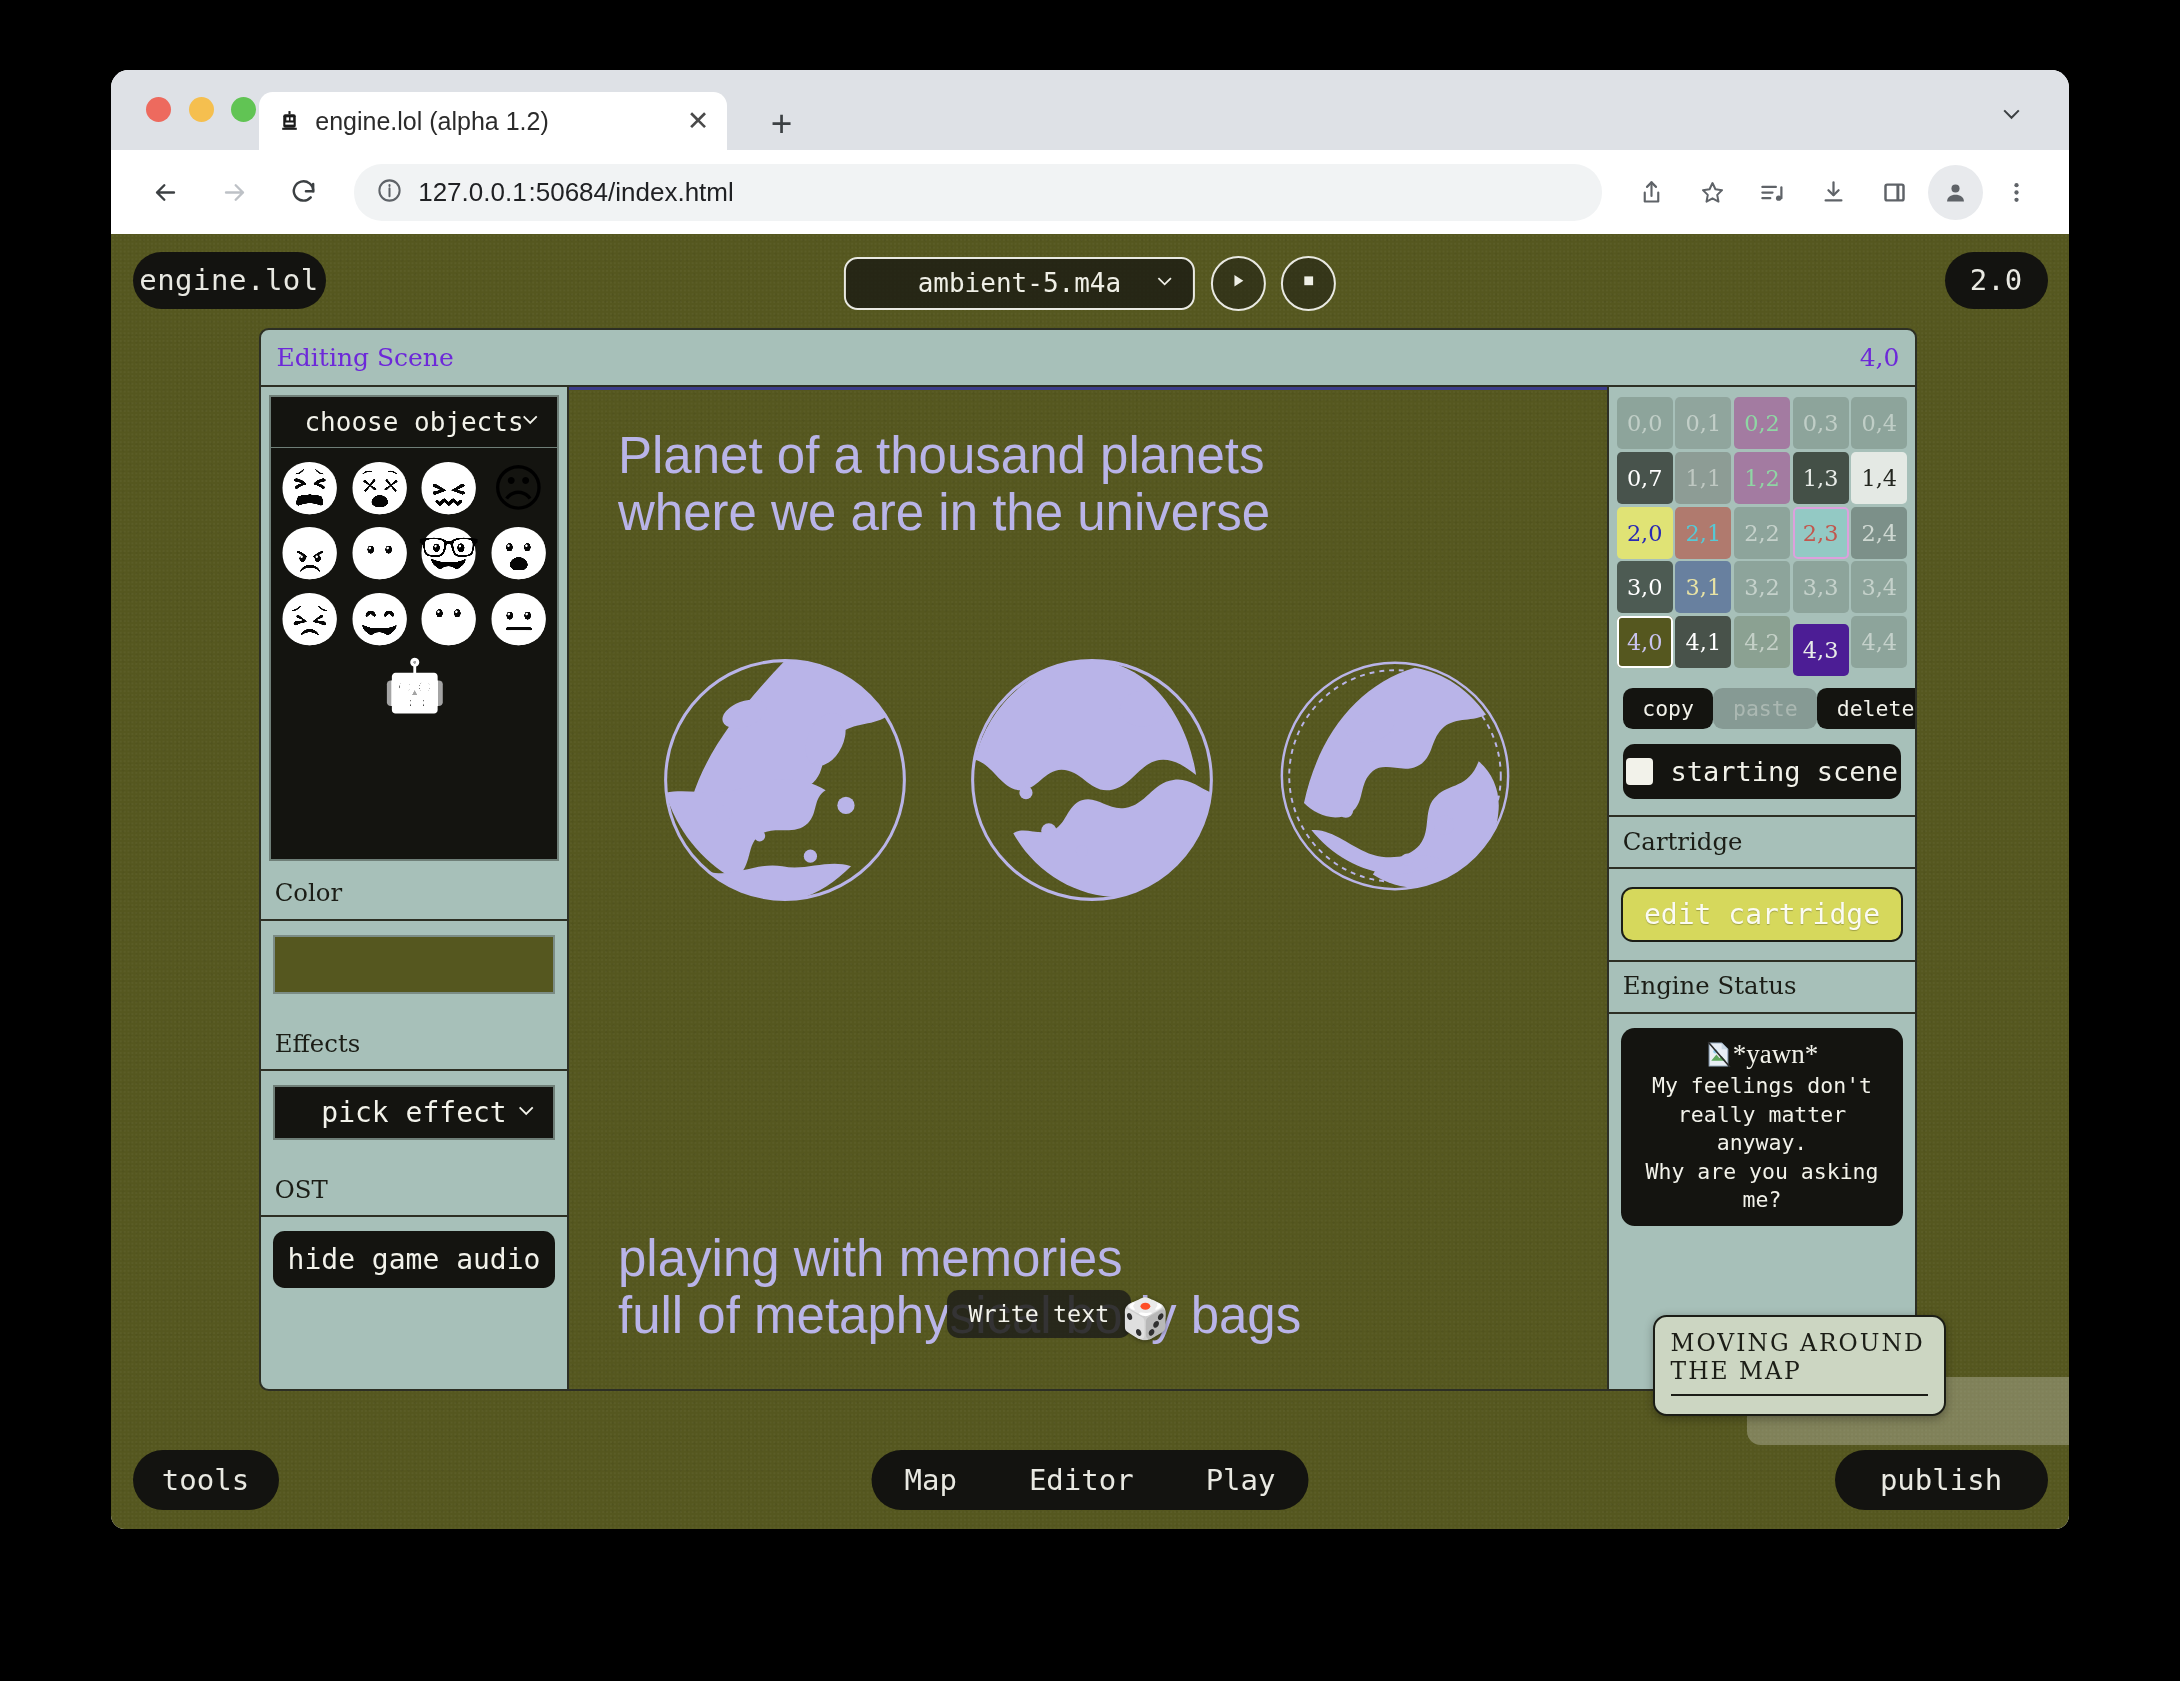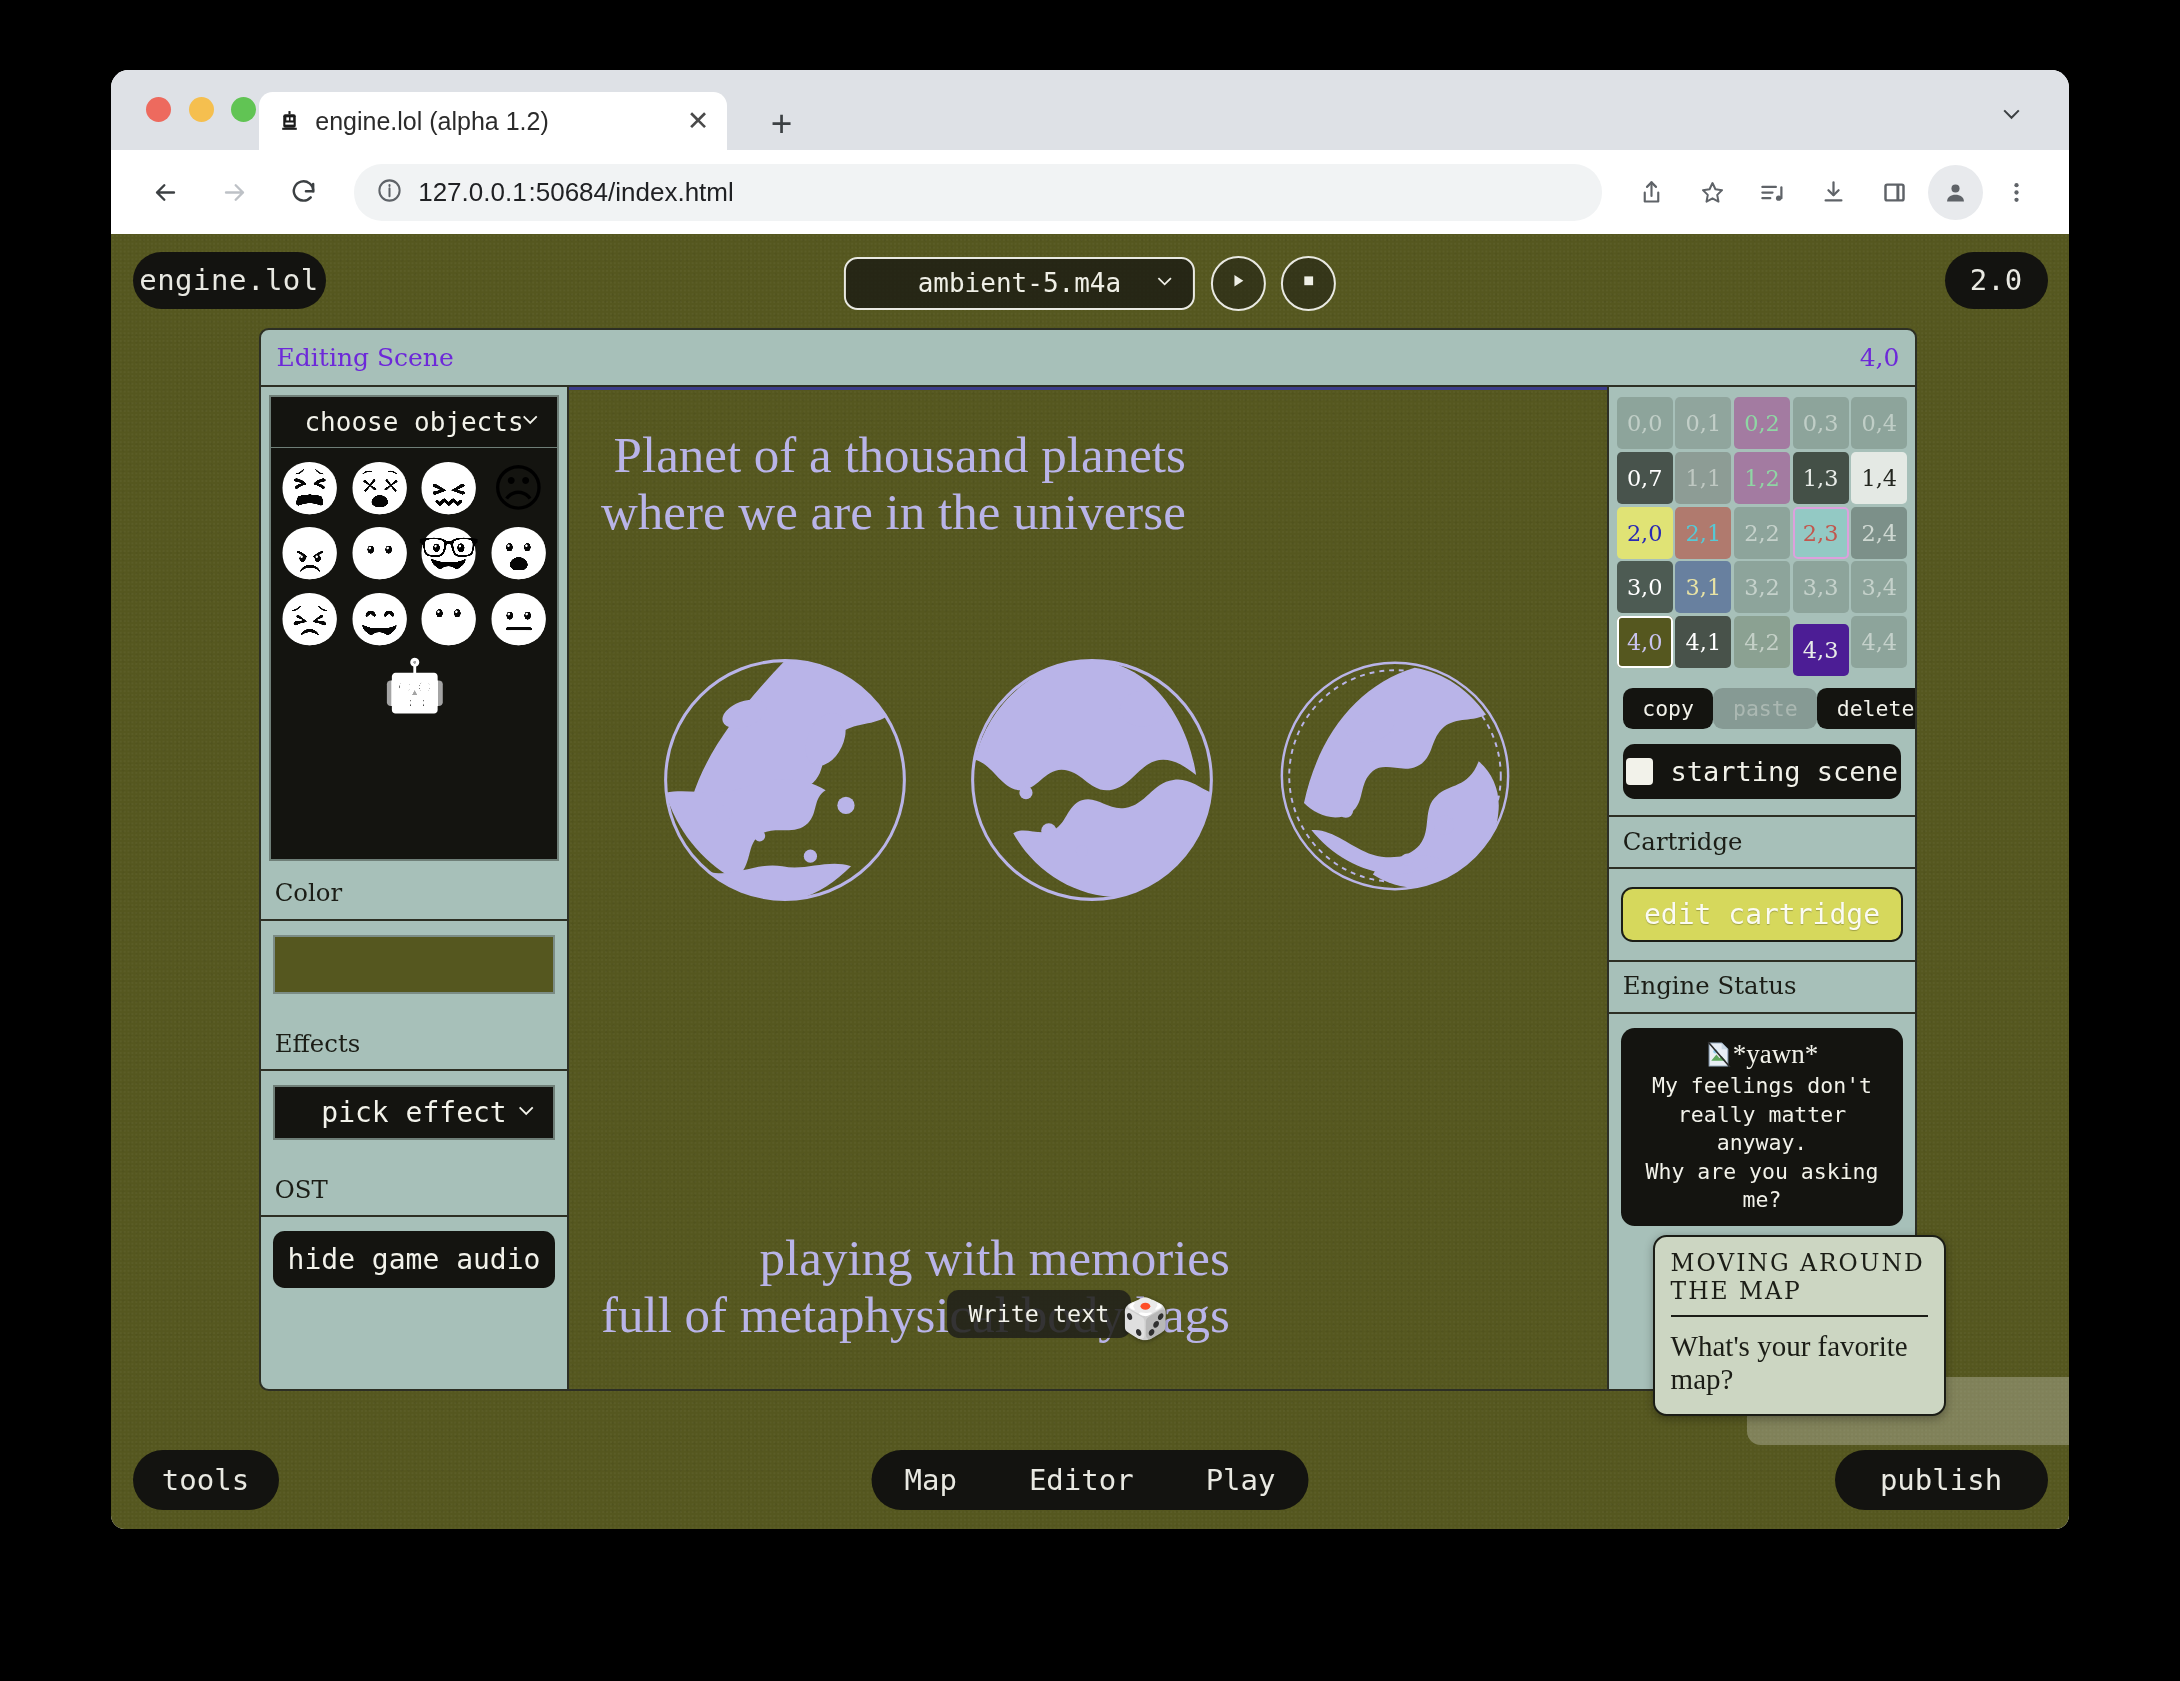--- a/index.html
+++ b/index.html
@@ -199,23 +199,23 @@
     flex: 1 1 auto; position: relative;
     background-color: #55571f;
     background-image:
       radial-gradient(rgba(255,255,255,.03) 1px, transparent 1px),
       radial-gradient(rgba(0,0,0,.05) 1px, transparent 1px);
     background-size: 3.9px 3.9px, 6.8px 6.8px;
     border-top: 3.9px solid #3d3d8a;
     overflow: hidden;
   }
   .scene-text {
-    position: absolute; left: 32px;
-    font-family: Liberation Serif, serif; font-size: 51px;
-    color: #b9b4e8; line-height: 1.12; white-space: pre-line; text-align: right;
+    position: absolute; left: 49px;
+    font-family: Liberation Sans, sans-serif; font-size: 51px;
+    color: #b9b4e8; line-height: 1.12; white-space: pre-line;
   }
   .scene-text.top { top: 37px; }
   .scene-text.bottom { bottom: 45px; }
 
   .planets {
     position: absolute; left: 0; right: 0; top: 263px;
     display: flex; justify-content: center; gap: 53px;
   }
   .planet { width: 254px; height: 254px; }
   .planet.p3 { width: 246px; height: 246px; }
@@ -676,18 +676,17 @@
         <span>Editor</span>
         <span>Play</span>
       </div>
 
     <div class="pill publish-pill">publish</div>
 
     <div class="scrim"></div>
 
     <div class="map-popup">
       <div class="map-popup-title">MOVING AROUND THE MAP</div>
-      <div class="map-popup-body">What's your favorite map?</div>
     </div>
 
   </div>
 </div>
 
 
 </body></html>

